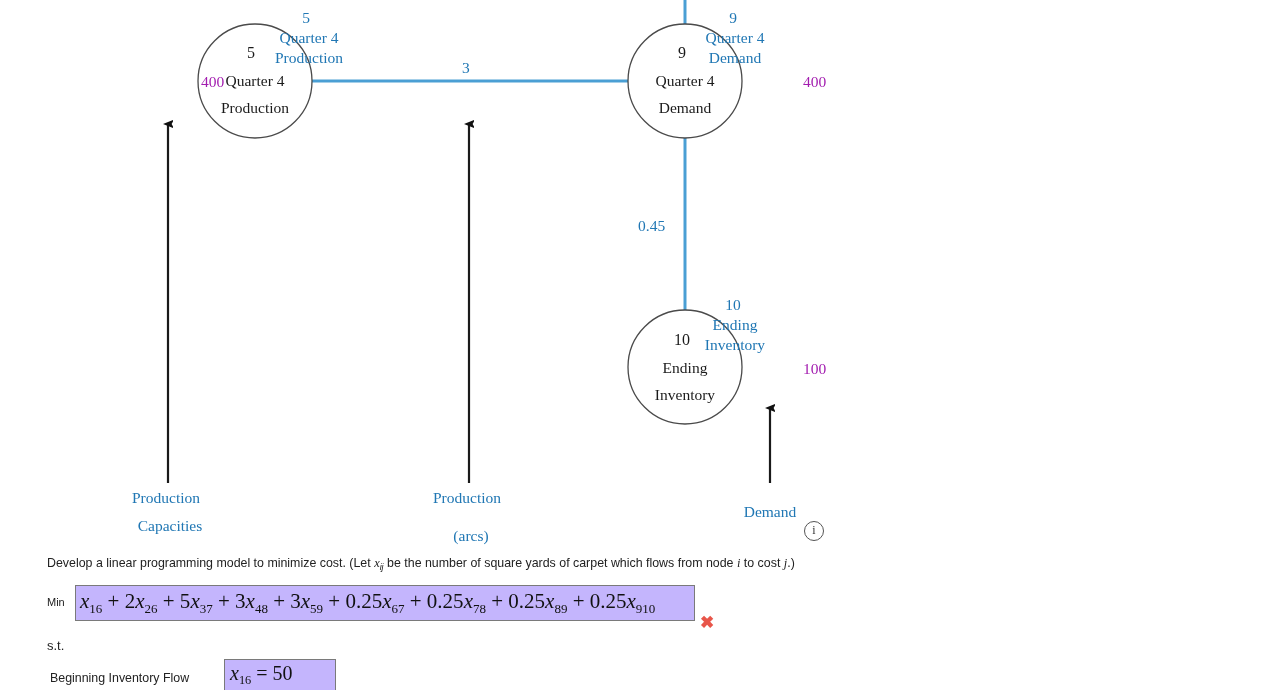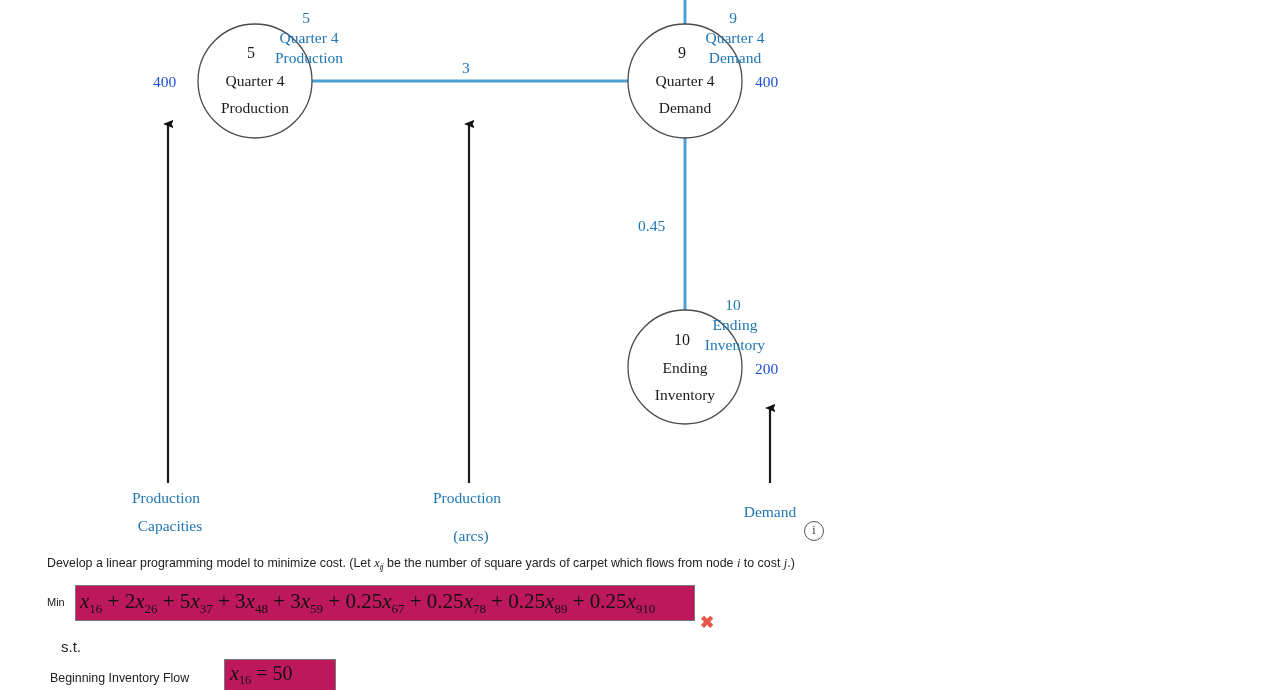--- a/index.html
+++ b/index.html
@@ -15,40 +15,40 @@
   .node-txt{
     position:absolute;font-family:"Liberation Serif", serif;
     color:#1a1a1a;text-align:center;white-space:nowrap;
   }
   .node-num{font-size:16px;}
   .node-line{font-size:15.5px;}
 
   .blue{color:#2077b4;font-family:"Liberation Serif", serif;}
   .blue-lbl{position:absolute;white-space:nowrap;text-align:center;}
 
-  .cap-num{position:absolute;font-family:"Liberation Serif", serif;color:#1d4ed8;font-size:15.5px;white-space:nowrap;}
+  .cap-num{position:absolute;font-family:"Liberation Serif", serif;color:#a21caf;font-size:15.5px;white-space:nowrap;margin-left:48px;}
   .arc-num{position:absolute;font-family:"Liberation Serif", serif;color:#2077b4;font-size:15.5px;white-space:nowrap;}
 
   .legend{position:absolute;font-family:"Liberation Serif", serif;color:#2077b4;font-size:15.5px;text-align:center;white-space:nowrap;}
 
   .info-icon{position:absolute;left:804px;top:521px;width:18px;height:18px;
     border:1.2px solid #555;border-radius:50%;color:#333;font-size:12px;
     font-family:"Liberation Serif", serif;text-align:center;line-height:17px;cursor:pointer;}
 
   .qtext{position:absolute;left:47px;top:556px;font-size:12.4px;color:#222;
     font-family:"Liberation Sans", sans-serif;white-space:nowrap;}
   .qtext i{font-family:"Liberation Serif", serif;font-style:italic;}
   .sub{font-size:9px;vertical-align:sub;font-style:italic;font-family:Liberation Sans, sans-serif;}
 
   .minlabel{position:absolute;left:47px;top:596px;font-size:11px;color:#222;}
-  .stlabel{position:absolute;left:47px;top:638px;font-size:15px;color:#222;margin-left:14px;}
+  .stlabel{position:absolute;left:47px;top:638px;font-size:13px;color:#222;}
   .bilabel{position:absolute;left:50px;top:671px;font-size:12.4px;color:#222;}
 
   .fbox{
-    position:absolute;background:#be185d;border:1px solid #7a7a7a;
+    position:absolute;background:#c4b5fd;border:1px solid #7a7a7a;
     font-family:"Liberation Serif", serif;color:#111;
     display:flex;align-items:center;
   }
   #obj-box{left:75px;top:585px;width:614px;height:34px;padding-left:4px;font-size:21px;}
   #bi-box{left:224px;top:659px;width:105px;height:31px;padding-left:5px;font-size:20px;}
 
   .fbox .s{font-size:0.62em;vertical-align:-0.35em;}
   .fbox .it{font-style:italic;}
 
   .redx{position:absolute;left:700px;top:612px;color:#e8564a;font-size:17px;
@@ -104,21 +104,21 @@
   <div class="blue-lbl blue" style="left:713px;top:9px;width:40px;font-size:15.5px;">9</div>
   <div class="blue-lbl blue" style="left:675px;top:29px;width:120px;font-size:15.5px;">Quarter 4</div>
   <div class="blue-lbl blue" style="left:675px;top:49px;width:120px;font-size:15.5px;">Demand</div>
 
   <div class="blue-lbl blue" style="left:713px;top:296px;width:40px;font-size:15.5px;">10</div>
   <div class="blue-lbl blue" style="left:675px;top:316px;width:120px;font-size:15.5px;">Ending</div>
   <div class="blue-lbl blue" style="left:675px;top:336px;width:120px;font-size:15.5px;">Inventory</div>
 
   <div class="cap-num" style="left:153px;top:73px;">400</div>
   <div class="cap-num" style="left:755px;top:73px;">400</div>
-  <div class="cap-num" style="left:755px;top:360px;">200</div>
+  <div class="cap-num" style="left:755px;top:360px;">100</div>
 
   <div class="arc-num" style="left:462px;top:59px;">3</div>
   <div class="arc-num" style="left:638px;top:217px;">0.45</div>
 
   <div class="legend" style="left:106px;top:489px;width:120px;">Production</div>
   <div class="legend" style="left:110px;top:517px;width:120px;">Capacities</div>
 
   <div class="legend" style="left:407px;top:489px;width:120px;">Production</div>
   <div class="legend" style="left:411px;top:527px;width:120px;">(arcs)</div>
 

